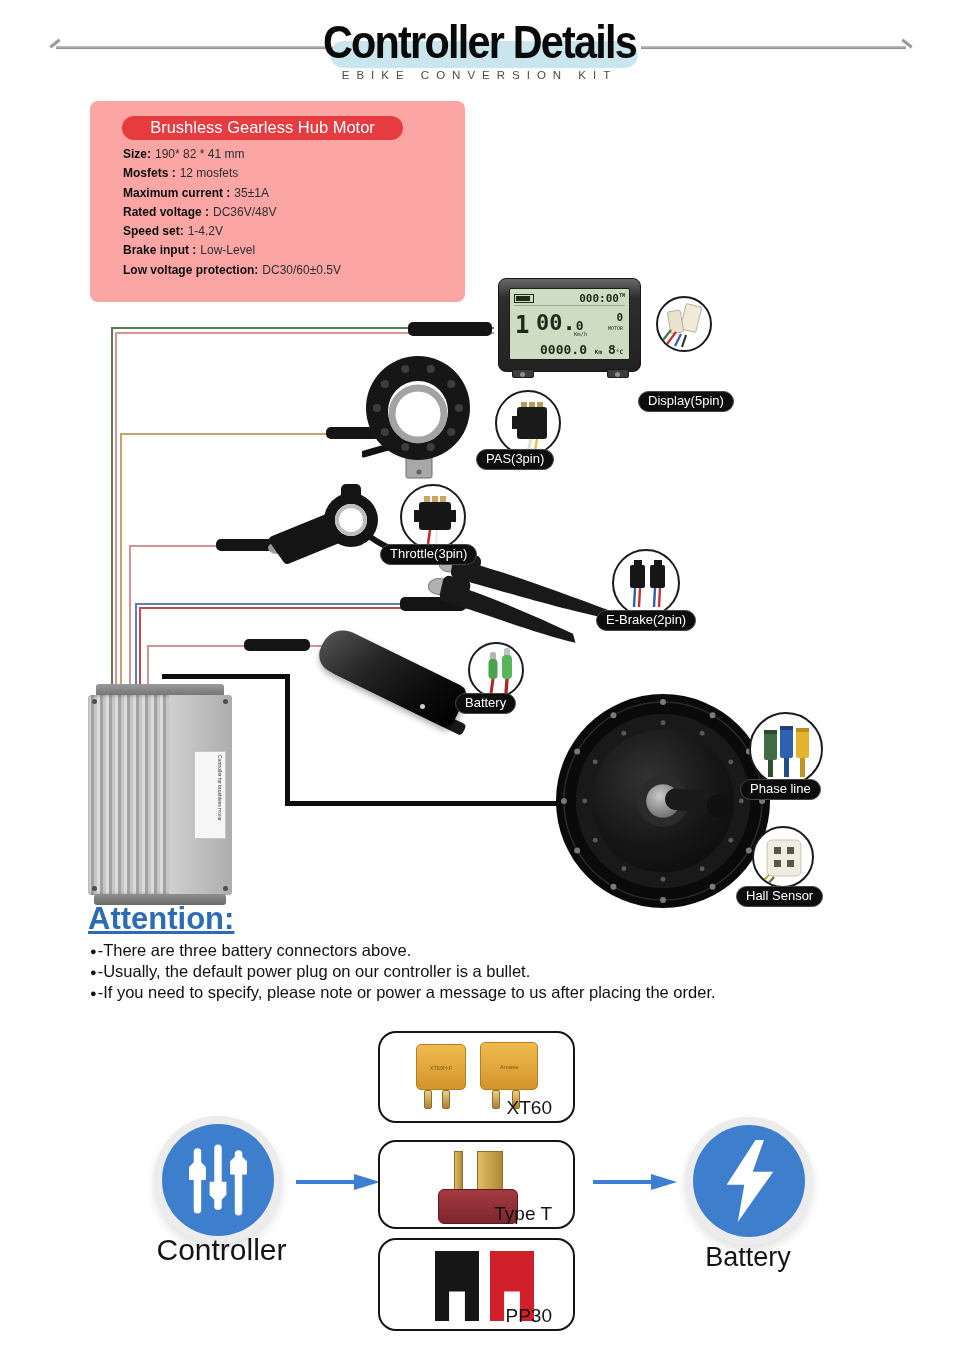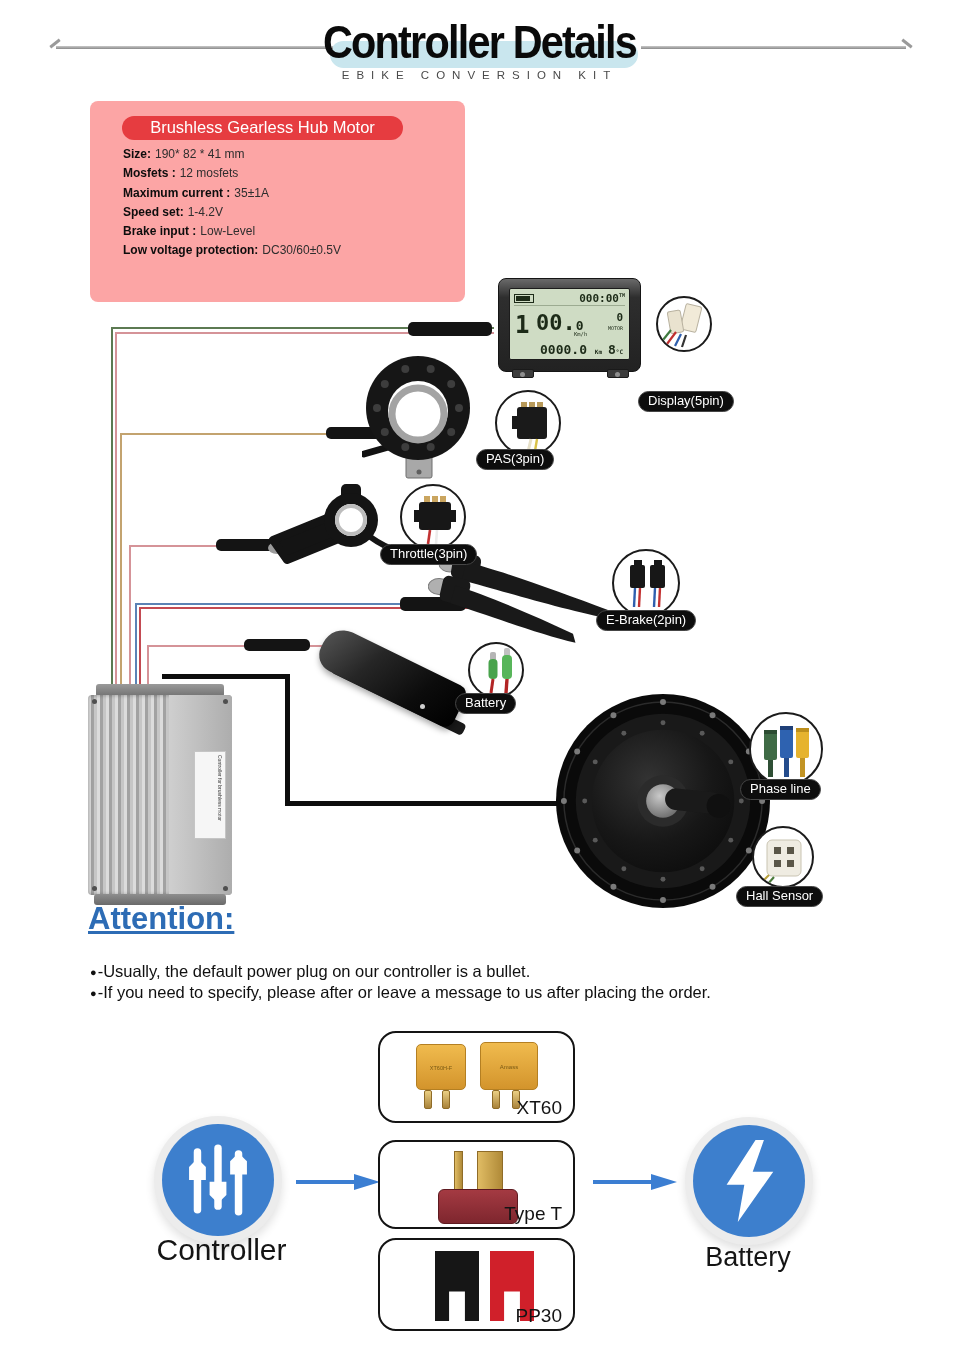--- a/index.html
+++ b/index.html
@@ -68,21 +68,21 @@
   
   .attn-h { position:absolute; left:88px; top:901px; font-size:31px; font-weight:bold; color:#2d6cb5;text-decoration:underline; }
   .bullet { position:absolute; left:90px; font-size:16.5px; color:#101010; }
   .bullet .mk { font-size:11px; vertical-align:1px; margin-right:1px; }
 
   
   .icon-ring { position:absolute; width:128px; height:128px; border-radius:50%; background:#ececec; box-shadow:0 5px 10px rgba(0,0,0,.12); z-index:2; }
   .icon-blue { position:absolute; left:8px; top:8px; right:8px; bottom:8px; border-radius:50%; background:#3d7fcd; }
   .cap-label { position:absolute; text-align:center; color:#141414; z-index:2; }
   .conn-box { position:absolute; left:378px; width:197px; background:#fff; border:2px solid #141414; border-radius:18px; z-index:2; }
-  .conn-box .tag { position:absolute; right:11px; bottom:2px; font-size:19px; color:#141414;margin-top:40px; }
+  .conn-box .tag { position:absolute; right:21px; bottom:2px; font-size:19px; color:#141414;margin-top:40px; }
   .xt-body { position:absolute; background:linear-gradient(180deg,#f0bb4e,#d3942c); border-radius:5px; border:1px solid #b47f22; color:#7a5a14; text-align:center; overflow:hidden; }
   .xt-pin { position:absolute; width:8px; height:19px; background:linear-gradient(180deg,#ecd084,#a8823a); border-radius:2px; border:1px solid #8f6c28; }
   .tblade { position:absolute; background:linear-gradient(90deg,#e0bc64,#b08a38); border:1px solid #8f6c28; }
   .tbody { position:absolute; background:linear-gradient(180deg,#a43a42,#7e262e); border-radius:6px; border:1px solid #5e1a20; }
   .pp { position:absolute; width:44px; height:70px; clip-path:polygon(0 0,100% 0,100% 100%,68% 100%,68% 58%,32% 58%,32% 100%,0 100%); }
   .arrow-svg { position:absolute; z-index:2; }
 </style>
 </head>
 <body>
 
@@ -95,20 +95,21 @@
   <div class="htick" style="left:901px;top:42px;transform:rotate(38deg);"></div>
   <div class="title" style="top:14px;">Controller Details</div>
   <div class="subtitle" style="top:69px;">EBIKE CONVERSION KIT</div>
 
   <div class="specs">
     <div class="specs-pill">Brushless Gearless Hub Motor</div>
     <div class="spec-rows">
       <div class="spec-row"><b>Size:</b><span>190* 82 * 41 mm</span></div>
       <div class="spec-row"><b>Mosfets :</b><span>12 mosfets</span></div>
       <div class="spec-row"><b>Maximum current :</b><span>35±1A</span></div>
+      <div class="spec-row"><b>Rated voltage :</b><span>DC36V/48V</span></div>
       <div class="spec-row"><b>Speed set:</b><span>1-4.2V</span></div>
       <div class="spec-row"><b>Brake input :</b><span>Low-Level</span></div>
       <div class="spec-row"><b>Low voltage protection:</b><span>DC30/60±0.5V</span></div>
     </div>
   </div>
 
   <div class="w" style="left:111px;top:327px;width:2px;height:359px;background:#5c7a52;"></div>
   <div class="w" style="left:115px;top:332px;width:2px;height:354px;background:#d59398;"></div>
   <div class="w" style="left:120px;top:433px;width:2px;height:253px;background:#c3a36f;"></div>
   <div class="w" style="left:129px;top:545px;width:2px;height:141px;background:#d59398;"></div>
@@ -350,22 +351,23 @@
       <div class="ctrl-label">Controller for brushless motor</div>
       <div class="bolt" style="left:4px;top:4px;"></div>
         <div class="bolt" style="right:4px;top:4px;"></div>
       <div class="bolt" style="left:4px;bottom:4px;"></div>
         <div class="bolt" style="right:4px;bottom:4px;"></div>
     </div>
     <div class="ctrl-bot"></div>
   </div>
 
   <div class="attn-h">Attention:</div>
+  <div class="bullet" style="top:941px;"><span class="mk">●</span><span>-There are three battery connectors above.</span></div>
   <div class="bullet" style="top:962px;"><span class="mk">●</span><span>-Usually, the default power plug on our controller is a bullet.</span></div>
-  <div class="bullet" style="top:983px;"><span class="mk">●</span><span>-If you need to specify, please after or leave a message to us after placing the order.</span></div>
+  <div class="bullet" style="top:983px;"><span class="mk">●</span><span>-If you need to specify, please note or power a message to us after placing the order.</span></div>
 
   <div class="icon-ring" style="left:154px;top:1116px;">
     <div class="icon-blue">
       <svg width="112" height="112" viewBox="0 0 120 120">
         <g stroke="#fff" stroke-width="8" stroke-linecap="round">
           <line x1="38" y1="30" x2="38" y2="92"></line>
             <line x1="60" y1="26" x2="60" y2="88"></line>
             <line x1="82" y1="32" x2="82" y2="94"></line>
         </g>
         <polygon points="29,60 29,46 38,37 47,46 47,60" fill="#fff"></polygon>

